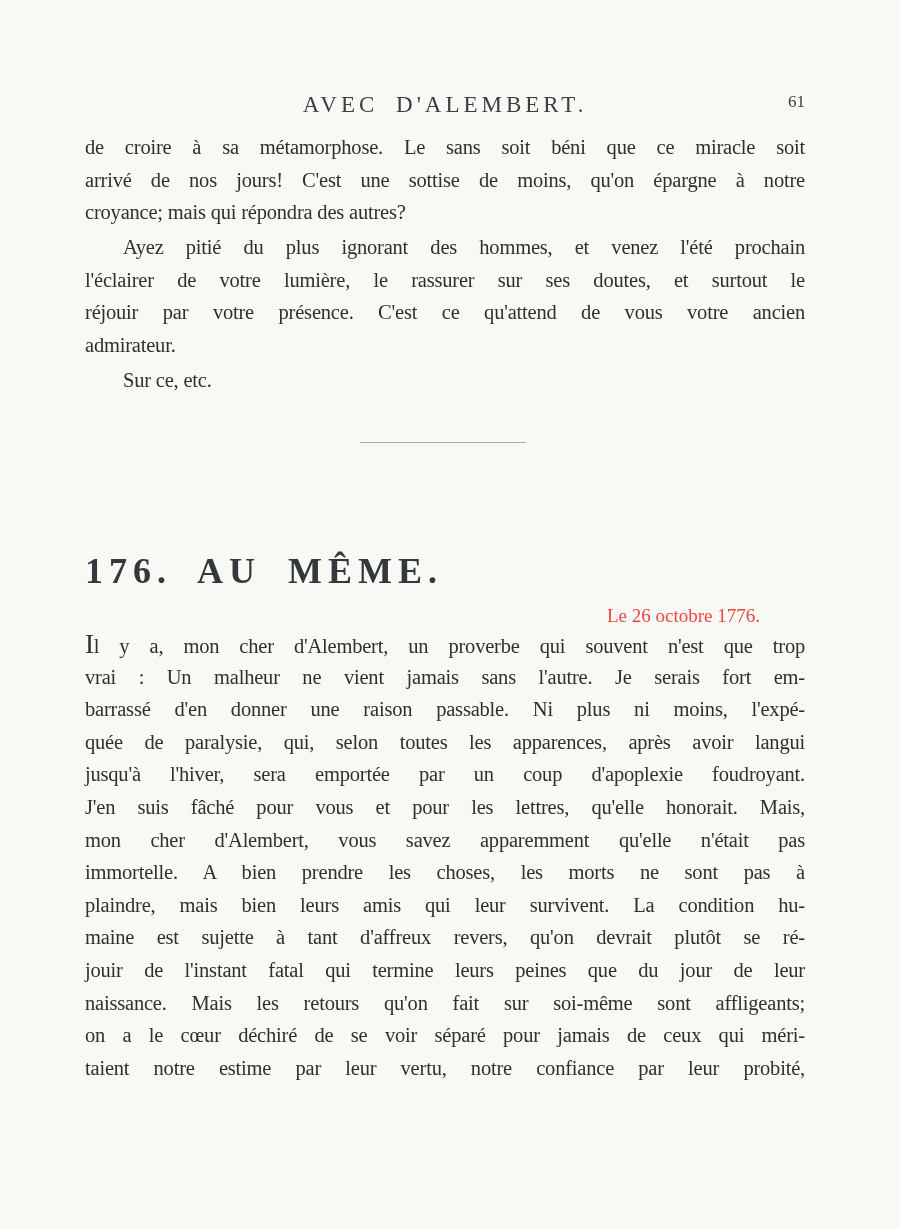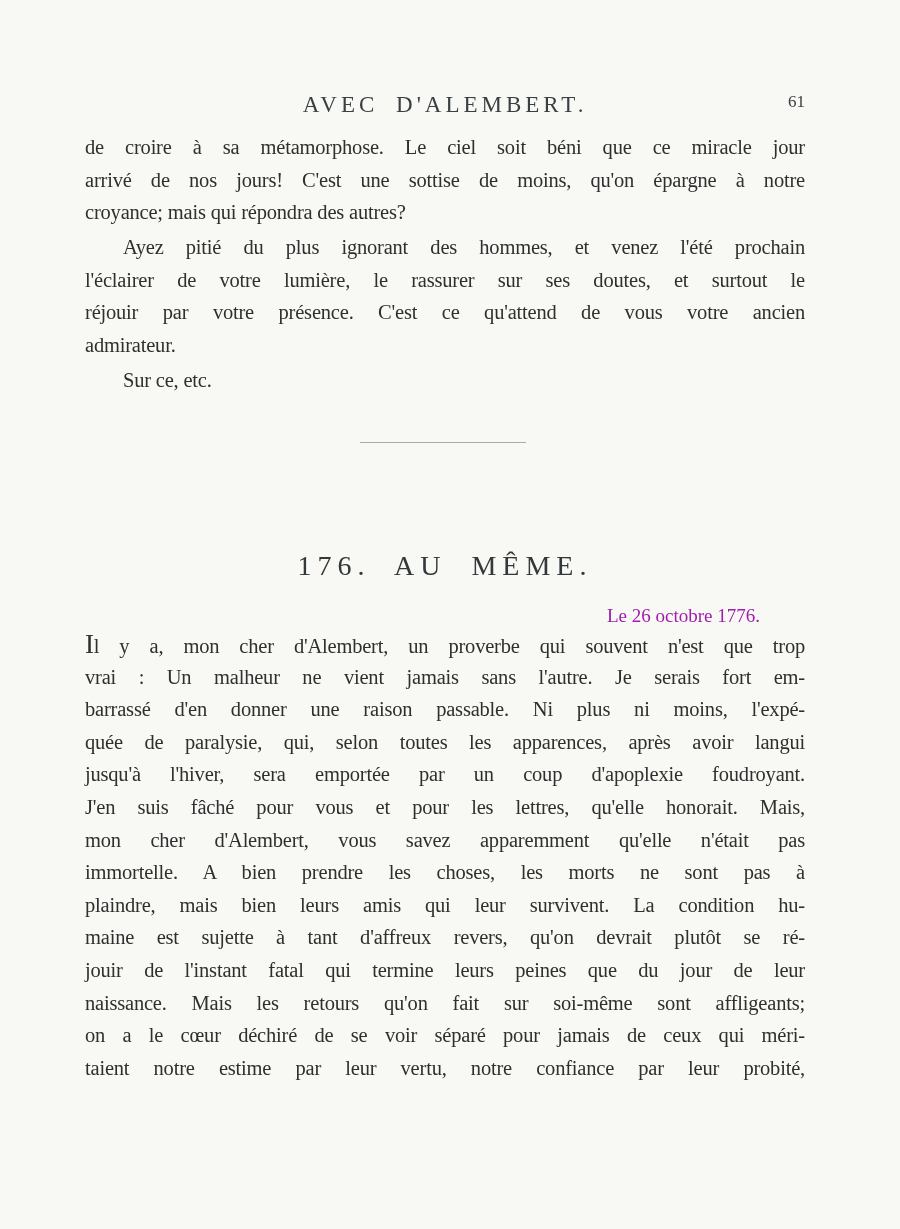--- a/index.html
+++ b/index.html
@@ -80,56 +80,56 @@
     width: 166px;
     height: 1px;
     background: #aaaaa4;
   }
   
   .section-heading {
     position: absolute;
     top: 550px;
     left: 0;
     width: 100%;
-    text-align: center;
-    font-size: 28px;
+    font-size: 36px;
     letter-spacing: 6px;
     word-spacing: 12px;
     color: #33383b;
+    font-weight: bold;
   }
   
   .letter-date {
     position: absolute;
     top: 605px;
     left: 0;
     width: 100%;
     text-align: right;
     padding-right: 45px;
     box-sizing: border-box;
     font-size: 19px;
-    color: #a21caf;
+    color: #ef4444;
   }
   
   .letter { top: 628px; }
   .letter .line:first-child::first-letter {
     font-size: 27px;
   }
 </style>
 </head>
 <body>
 
 <div class="page">
 
   <div class="running-head">
     <div class="running-title">AVEC D'ALEMBERT.</div>
     <div class="page-number">61</div>
   </div>
 
   <div class="para para1">
-    <div class="line">de croire à sa métamorphose. Le ciel soit béni que ce miracle jour</div>
+    <div class="line">de croire à sa métamorphose. Le sans soit béni que ce miracle soit</div>
     <div class="line">arrivé de nos jours! C'est une sottise de moins, qu'on épargne à notre</div>
     <div class="line end">croyance; mais qui répondra des autres?</div>
   </div>
 
   <div class="para para2">
     <div class="line indent">Ayez pitié du plus ignorant des hommes, et venez l'été prochain</div>
     <div class="line">l'éclairer de votre lumière, le rassurer sur ses doutes, et surtout le</div>
     <div class="line">réjouir par votre présence. C'est ce qu'attend de vous votre ancien</div>
     <div class="line end">admirateur.</div>
   </div>

